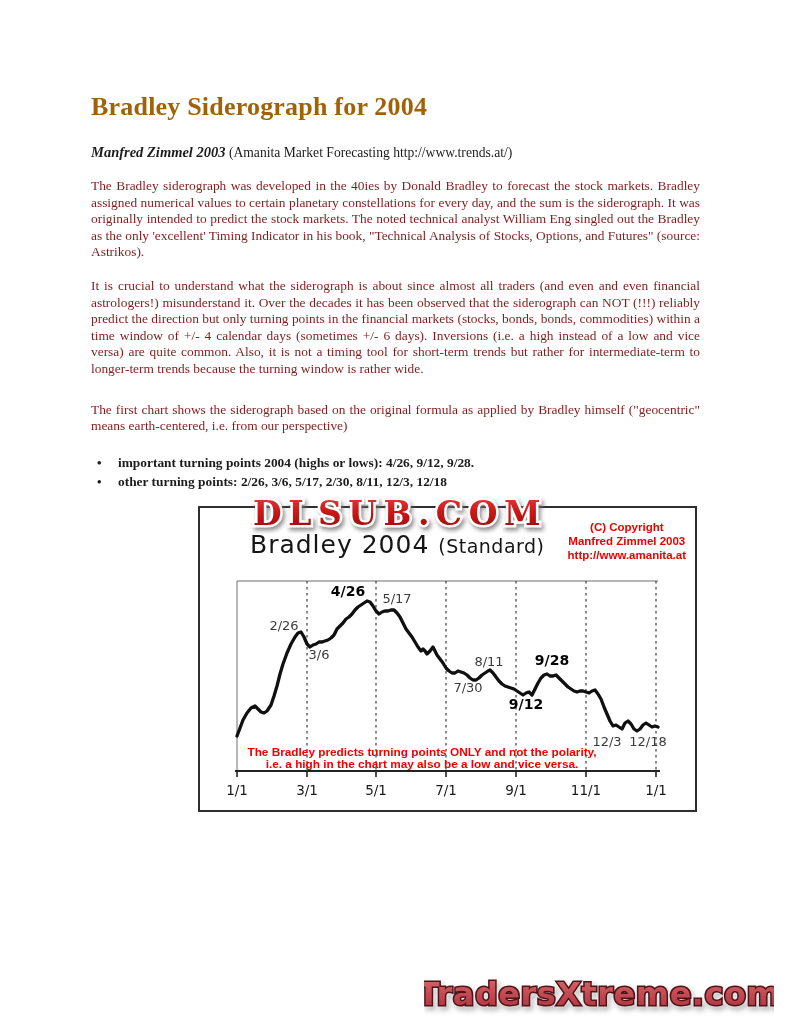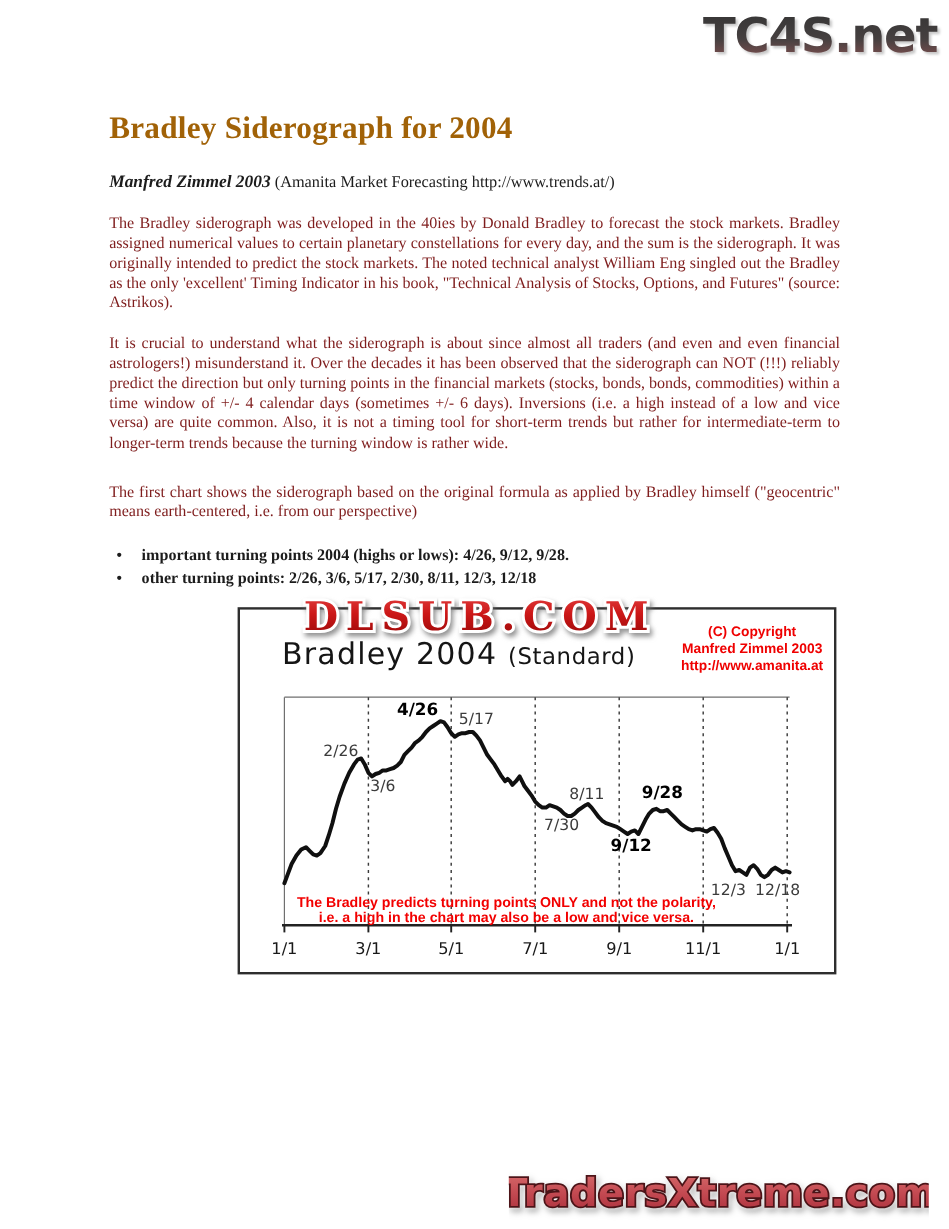--- a/index.html
+++ b/index.html
@@ -15,45 +15,33 @@
   .para{margin-top:17px;font-size:13.4px;line-height:16.6px;text-align:justify;color:#7f1d1d;}
   .para.gap{margin-top:24px;}
   .bullets{margin:18px 0 0 0;padding:0 0 0 27px;list-style:none;font-weight:bold;}
   .bullets li{position:relative;font-size:13.4px;line-height:19px;}
   .bullets li::before{content:"•";position:absolute;left:-21px;top:0;font-size:13px;}
   
   .chart-wrap{position:relative;margin:15px 0 0 107px;width:499px;height:306px;}
   .chartbox{position:absolute;left:0;top:0;width:495px;height:302px;border:2px solid #2e2e2e;background:#fff;}
   .plot-svg{position:absolute;left:0;top:0;}
   .dlsub{position:absolute;left:52px;top:-14px;pointer-events:none;}
-  .chart-title{position:absolute;left:35px;top:22px;font-family:"DejaVu Sans",sans-serif;
+  .chart-title{position:absolute;left:50px;top:22px;font-family:"DejaVu Sans",sans-serif;
                color:#151515;font-weight:500;font-size:25px;letter-spacing:1px;white-space:nowrap;}
   .chart-title .sub{font-size:19px;letter-spacing:.5px;}
   .copyright{position:absolute;right:9px;top:12px;text-align:center;color:#ef0000;
              font-family:"Liberation Sans",sans-serif;font-size:11.5px;font-weight:bold;line-height:14px;}
   
   .txtreme{position:absolute;right:17px;top:968px;}
 </style>
 </head>
 <body>
 
 <div class="page">
 
-  <div class="tc4s">
-    <svg width="230" height="52">
-      <defs>
-        <linearGradient id="tcgrad" x1="0" y1="0" x2="0" y2="1">
-          <stop offset="0" stop-color="#343434"></stop>
-          <stop offset="0.55" stop-color="#454040"></stop>
-          <stop offset="1" stop-color="#8a5252"></stop>
-        </linearGradient>
-      </defs>
-      <text x="224" y="41" text-anchor="end" font-family="DejaVu Sans, sans-serif" font-size="40" font-weight="bold" letter-spacing="-1" fill="url(#tcgrad)" style="filter:drop-shadow(2px 2px 1px #c8c8c8);">TC4S.net</text>
-    </svg>
-  </div>
 
   <div class="doc">
     <h1>Bradley Siderograph for 2004</h1>
 
     <div class="author">
       <span class="a-bold">Manfred Zimmel 2003</span><span>  (Amanita Market Forecasting http://www.trends.at/)</span>
     </div>
 
     <p class="para">The Bradley siderograph was developed in the 40ies by Donald Bradley to forecast the stock markets. Bradley assigned numerical values to certain planetary constellations for every day, and the sum is the siderograph. It was originally intended to predict the stock markets. The noted technical analyst William Eng singled out the Bradley as the only 'excellent' Timing Indicator in his book, "Technical Analysis of Stocks, Options, and Futures" (source: Astrikos).</p>
     <p class="para">It is crucial to understand what the siderograph is about since almost all traders (and even and even financial astrologers!) misunderstand it. Over the decades it has been observed that the siderograph can NOT (!!!) reliably predict the direction but only turning points in the financial markets (stocks, bonds, bonds, commodities) within a time window of +/- 4 calendar days (sometimes +/- 6 days). Inversions (i.e. a high instead of a low and vice versa) are quite common. Also, it is not a timing tool for short-term trends but rather for intermediate-term to longer-term trends because the turning window is rather wide.</p>

